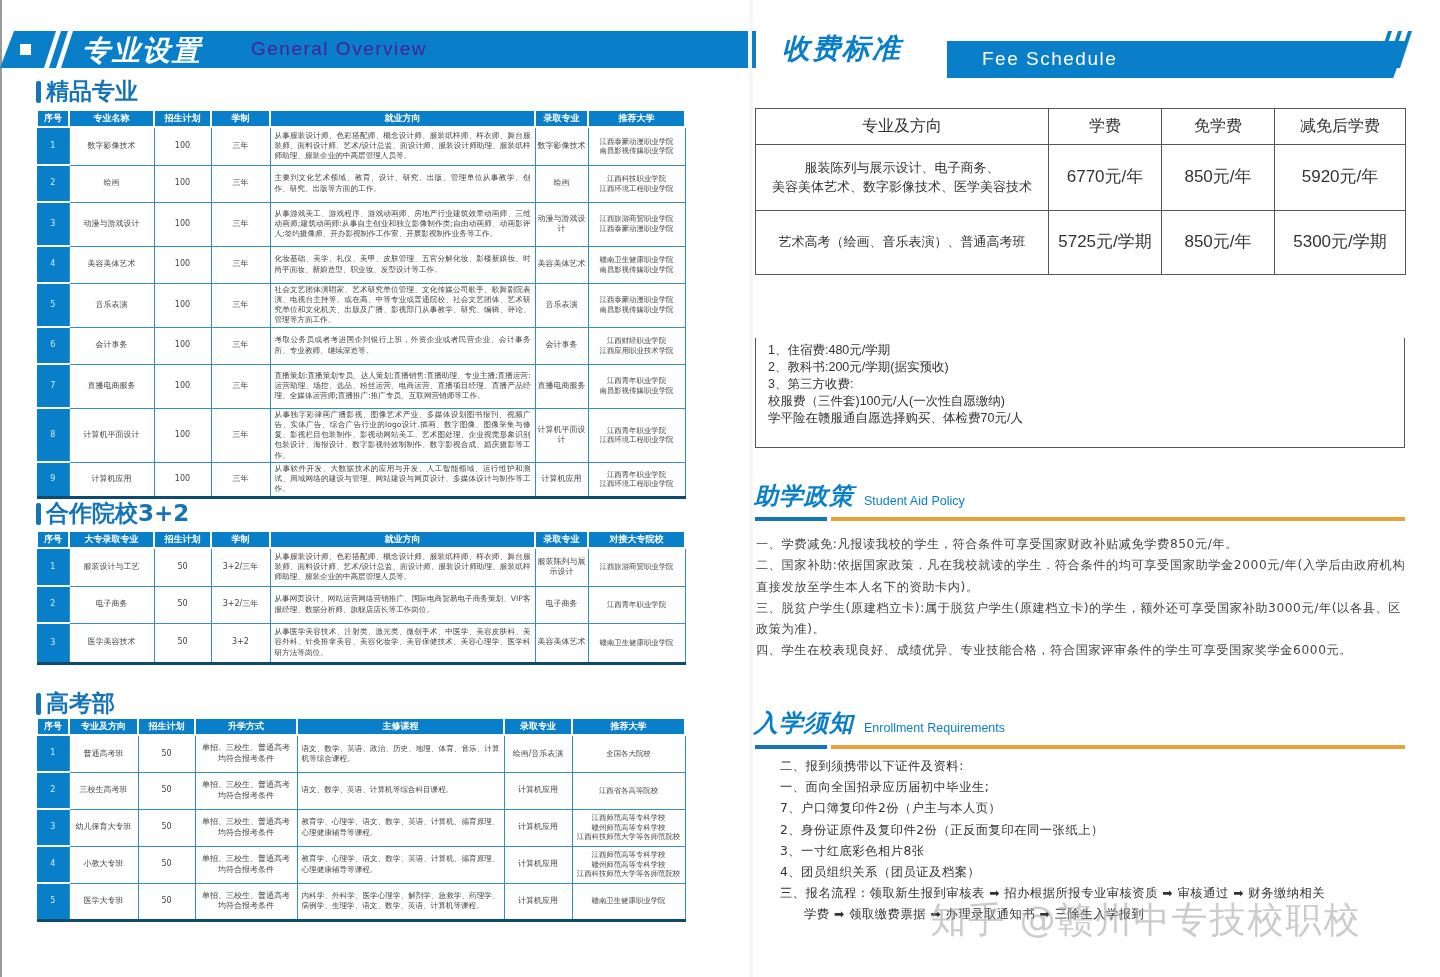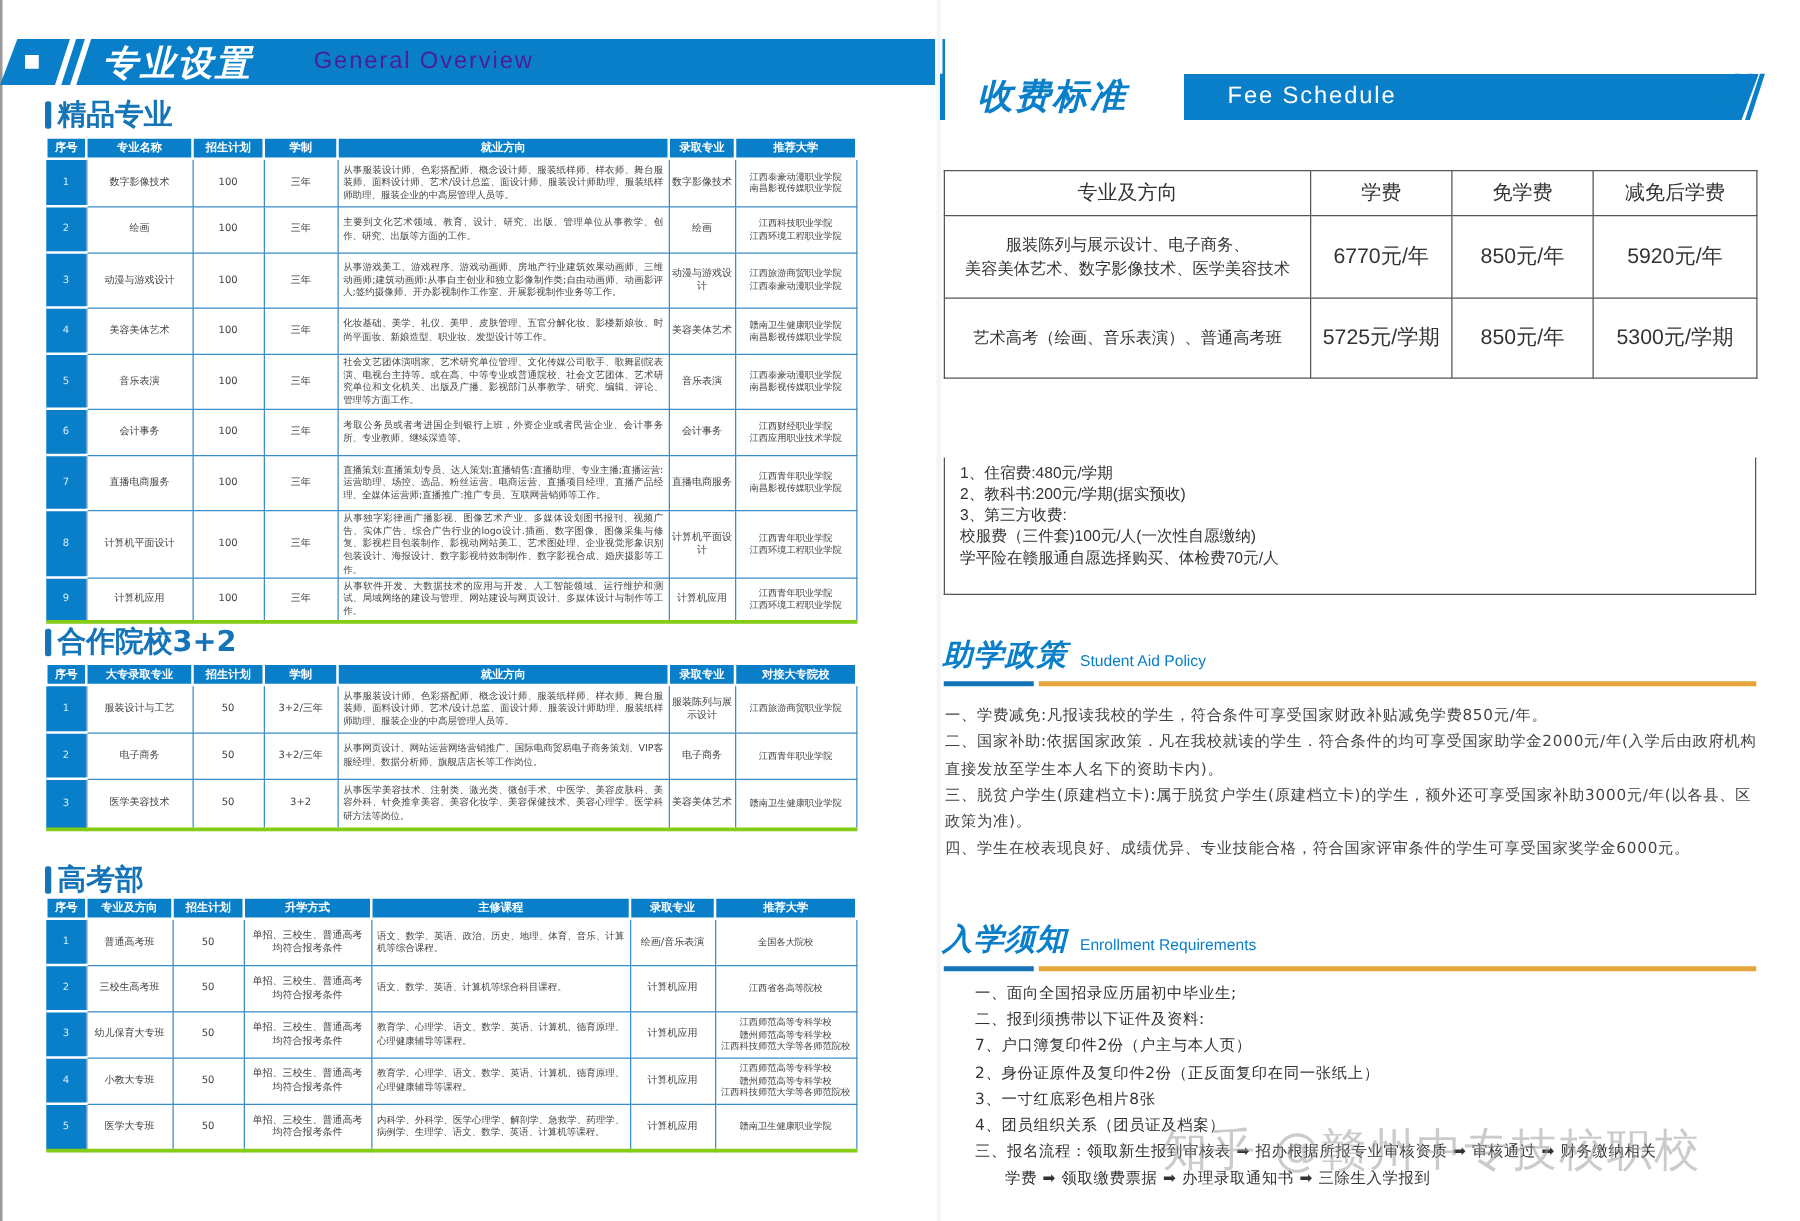--- a/index.html
+++ b/index.html
@@ -1,45 +1,45 @@
 <!DOCTYPE html>
 <html><head>
 <meta charset="utf-8">
 <style>
   * { box-sizing: border-box; margin: 0; padding: 0; }
   html, body { width: 1440px; height: 977px; overflow: hidden; background: #ffffff; }
   body { font-family: "DejaVu Sans", "Liberation Sans", sans-serif; color: #333; position: relative; }
 
   .page-left { position: absolute; left: 0; top: 0; width: 760px; height: 977px; }
-  .page-right { position: absolute; left: 752px; top: 0; width: 688px; height: 831px; margin-top: 28px; }
+  .page-right { position: absolute; left: 752px; top: 0; width: 688px; height: 831px; }
 
   
   .banner-left { position: absolute; left: 0; top: 31px; width: 663px; height: 37px; }
   .banner-left .bar { position: absolute; left: 0; top: 0; width: 756px; height: 37px; background: #0a7fc9;
     clip-path: polygon(14px 0, 100% 0, 100% 100%, 0 100%); }
   .banner-left .sq { position: absolute; left: 20px; top: 13px; width: 11px; height: 11px; background: #fff; }
   .banner-left .slash { position: absolute; top: -2px; width: 5px; height: 41px; background: #fff; transform: skewX(-18deg); }
   .banner-left .title-cn { position: absolute; left: 82px; top: 1px; font-size: 28px; font-weight: bold; color: #fff; letter-spacing: 2px; font-style: italic; }
   .banner-left .title-en { position: absolute; left: 251px; top: 7px; font-size: 19px; color: #4c1d95; letter-spacing: 1.5px; font-family: "Liberation Sans", sans-serif; }
 
   .sub-title { position: absolute; left: 36px; font-size: 23px; font-weight: bold; color: #1574b8; display: flex; align-items: center; }
   .sub-title .mark { display: inline-block; width: 5px; height: 22px; background: #1574b8; border-radius: 2px; margin-right: 5px; }
 
   table.dt { position: absolute; border-collapse: collapse; table-layout: fixed; font-size: 8px; color: #444; }
   table.dt th { background: #0a7fc9; color: #fff; font-weight: bold; font-size: 9px; height: 17px; border: 2px solid #fff; border-bottom: 2px solid #fff; text-align: center; }
   table.dt td { border: 1.5px solid #3a8dc8; text-align: center; vertical-align: middle; line-height: 1.3; padding: 1px 2px; background: #fff; }
   table.dt td.idx { background: #0a7fc9; color: #d7ecfa; border: none; border-bottom: 2px solid #fff; font-size: 8px; }
   table.dt td.job { text-align: justify; padding: 1px 4px; font-size: 7.6px; line-height: 1.35; margin-left: 18px; }
   table.dt td.uni { font-size: 7.4px; }
-  table.dt { border-bottom: 3px solid #84cc16; }
+  table.dt { border-bottom: 3px solid #0c4a6e; }
 
   
   .fee-title-cn { position: absolute; left: 30px; top: 30px; font-size: 28px; font-weight: bold; color: #0a7fc9; font-style: italic; letter-spacing: 2px; }
   .fee-left-edge { position: absolute; left: 0; top: 31px; width: 4px; height: 37px; background: #0a7fc9; }
-  .fee-bar { position: absolute; left: 195px; top: 31px; width: 460px; height: 37px; background: #0a7fc9;
+  .fee-bar { position: absolute; left: 195px; top: 41px; width: 460px; height: 37px; background: #0a7fc9;
     clip-path: polygon(0 0, 100% 0, 97% 100%, 0 100%); }
   .fee-bar .en { position: absolute; left: 35px; top: 7px; font-size: 19px; color: #fff; letter-spacing: 1.5px; font-family: "Liberation Sans", sans-serif; }
   .fee-slashes { position: absolute; left: 620px; top: 31px; width: 45px; height: 37px; }
   .fee-slashes span { position: absolute; top: 0; width: 4px; height: 37px; background: #0a7fc9; transform: skewX(-18deg); }
 
   table.fee { position: absolute; left: 3px; top: 108px; width: 650px; border-collapse: collapse; table-layout: fixed; font-family: "Liberation Sans", sans-serif; }
   table.fee th { font-weight: normal; font-size: 16px; color: #333; height: 36px; border: 1.5px solid #555; }
   table.fee td { border: 1.5px solid #555; text-align: center; vertical-align: middle; font-size: 17px; color: #333; line-height: 1.45; }
   table.fee td.dir { font-size: 13px; }
   .notes { position: absolute; left: 3px; top: 338px; width: 650px; height: 110px; border: 1.5px solid #555; border-top: none; padding: 4px 12px; font-family: "Liberation Sans", sans-serif; font-size: 12.5px; line-height: 1.35; color: #333; }
@@ -380,22 +380,22 @@
       <div>四、学生在校表现良好、成绩优异、专业技能合格，符合国家评审条件的学生可享受国家奖学金6000元。</div>
     </div>
 
   <div class="sec-head" style="top:707px">
     <span class="cn">入学须知</span>
     <span class="en">Enrollment Requirements</span>
   </div>
   <div class="underline-blue" style="top:745px"></div>
   <div class="underline-orange" style="top:745px"></div>
   <div class="enroll" id="enroll-lines" style="top:756px">
+      <div>二、报到须携带以下证件及资料:</div>
       <div>一、面向全国招录应历届初中毕业生;</div>
-      <div>二、报到须携带以下证件及资料:</div>
       <div>7、户口簿复印件2份（户主与本人页）</div>
       <div>2、身份证原件及复印件2份（正反面复印在同一张纸上）</div>
       <div>3、一寸红底彩色相片8张</div>
       <div>4、团员组织关系（团员证及档案）</div>
       <div>三、报名流程：领取新生报到审核表 ➡ 招办根据所报专业审核资质 ➡ 审核通过 ➡ 财务缴纳相关</div>
       <div class="ind">学费 ➡ 领取缴费票据 ➡ 办理录取通知书 ➡ 三除生入学报到</div>
     </div>
 </div>
 
 <div class="watermark">知乎 @赣州中专技校职校</div>

